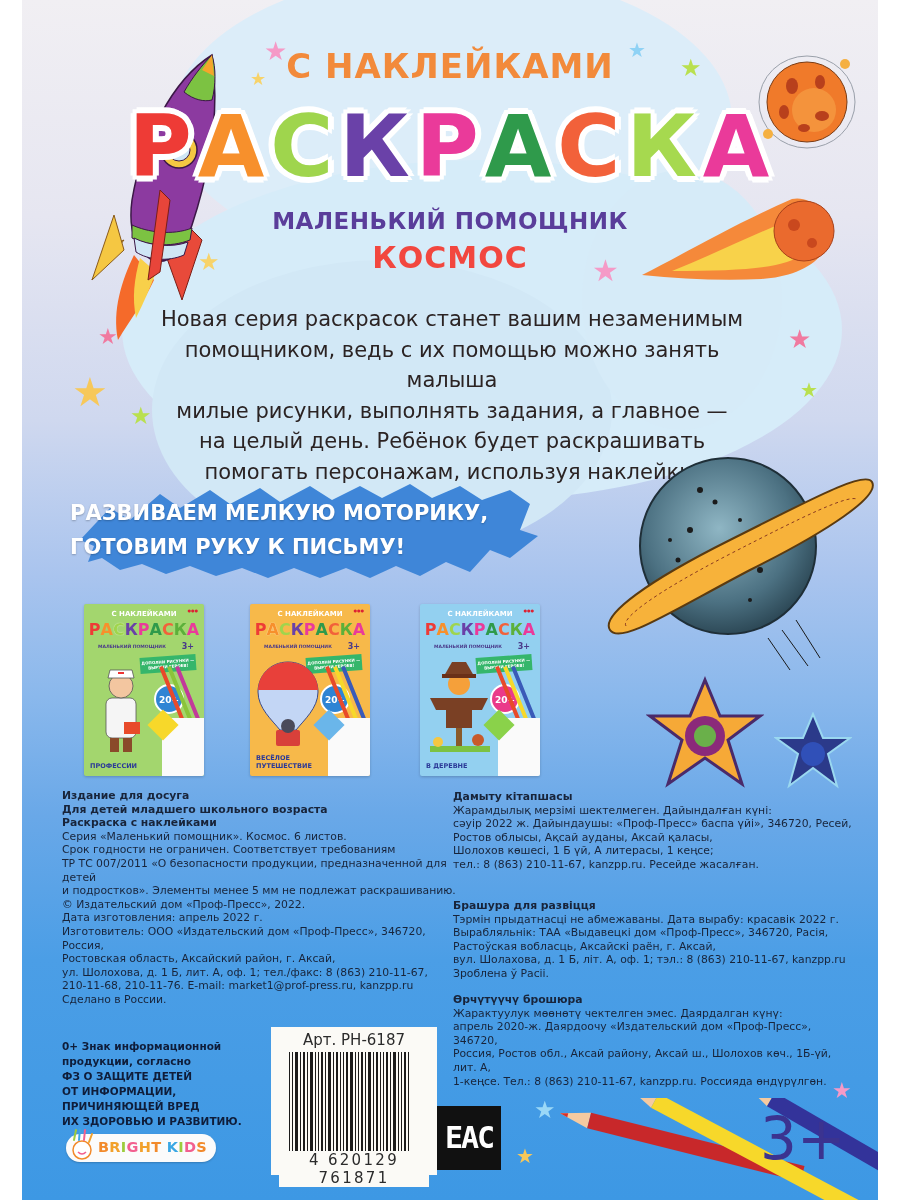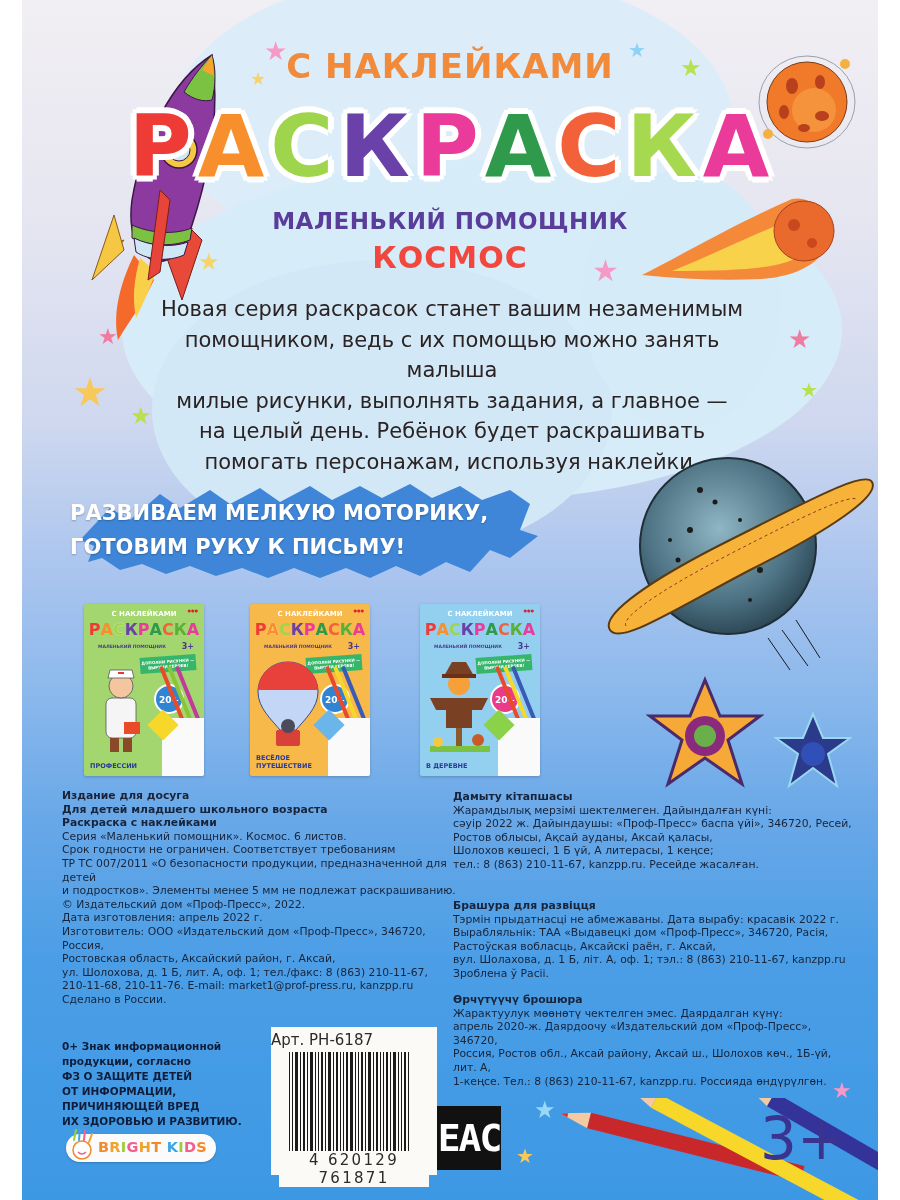--- a/index.html
+++ b/index.html
@@ -33,21 +33,21 @@
   }
   .series {
     position: absolute; left: 0; width: 856px; top: 208px; text-align: center;
     font-weight: bold; font-size: 23px; color: #5a3d9a; letter-spacing: 0.5px;
   }
   .cosmos {
     position: absolute; left: 0; width: 856px; top: 240px; text-align: center;
     font-weight: bold; font-size: 30px; color: #f2473f; letter-spacing: 1px;
   }
   .blurb {
-    position: absolute; left: 120px; width: 620px; top: 294px; text-align: center;
+    position: absolute; left: 120px; width: 620px; top: 304px; text-align: center;
     font-family: "DejaVu Sans", sans-serif; font-size: 21px; line-height: 30.5px; color: #2b2323;
   }
 
   
   .slogan-wrap {
     position: absolute; left: 48px; top: 480px; width: 470px; height: 100px;
   }
   .slogan-bg {
     position: absolute; left: 0; top: 0; width: 100%; height: 100%;
   }
@@ -94,28 +94,28 @@
   .brand {
     position: absolute; left: 44px; top: 1134px; width: 150px; height: 28px;
     background: #fbfbfb; border-radius: 14px; box-shadow: 0 1px 2px rgba(0,0,0,0.2);
   }
   .brand .hand { position: absolute; left: 4px; top: -6px; width: 24px; height: 32px; }
   .brand .label { position: absolute; left: 32px; top: 5px; font-weight: bold; font-size: 14.5px; letter-spacing: 0.3px; }
 
   .barcode-box {
     position: absolute; left: 249px; top: 1027px; width: 166px; height: 148px; background: #fbfaf6;
   }
-  .barcode-box .art { position: absolute; left: 0; width: 100%; top: 4px; text-align: left; font-size: 15px; color: #2b2b2b; }
+  .barcode-box .art { position: absolute; left: 0; width: 100%; top: 4px; text-align: center; font-size: 15px; color: #2b2b2b; }
   .barcode-box .bars { position: absolute; left: 18px; top: 25px; width: 130px; height: 108px; display: flex; align-items: flex-start; }
   .barcode-box .bars i { display: block; height: 100px; background: #1b1b1b; margin-right: 2px; }
   .barcode-box .digits { position: absolute; left: 8px; width: 150px; top: 124px; text-align: center; font-size: 15px; letter-spacing: 2.3px; color: #2b2b2b; font-family: "DejaVu Sans", sans-serif; background: #fbfaf6; }
 
   .eac {
     position: absolute; left: 415px; top: 1106px; width: 64px; height: 64px; background: #111;
-    color: #fff; font-weight: bold; font-size: 38px; text-align: center; line-height: 64px;
+    color: #fff; font-weight: bold; font-size: 30px; text-align: center; line-height: 64px;
     font-family: "DejaVu Sans Mono", monospace; letter-spacing: -2px;
   }
   .age {
     position: absolute; left: 738px; top: 1105px; font-size: 58px; color: #3b3390;
     font-family: "DejaVu Sans", sans-serif;
   }
   svg { display: block; }
 </style>
 </head>
 <body>

